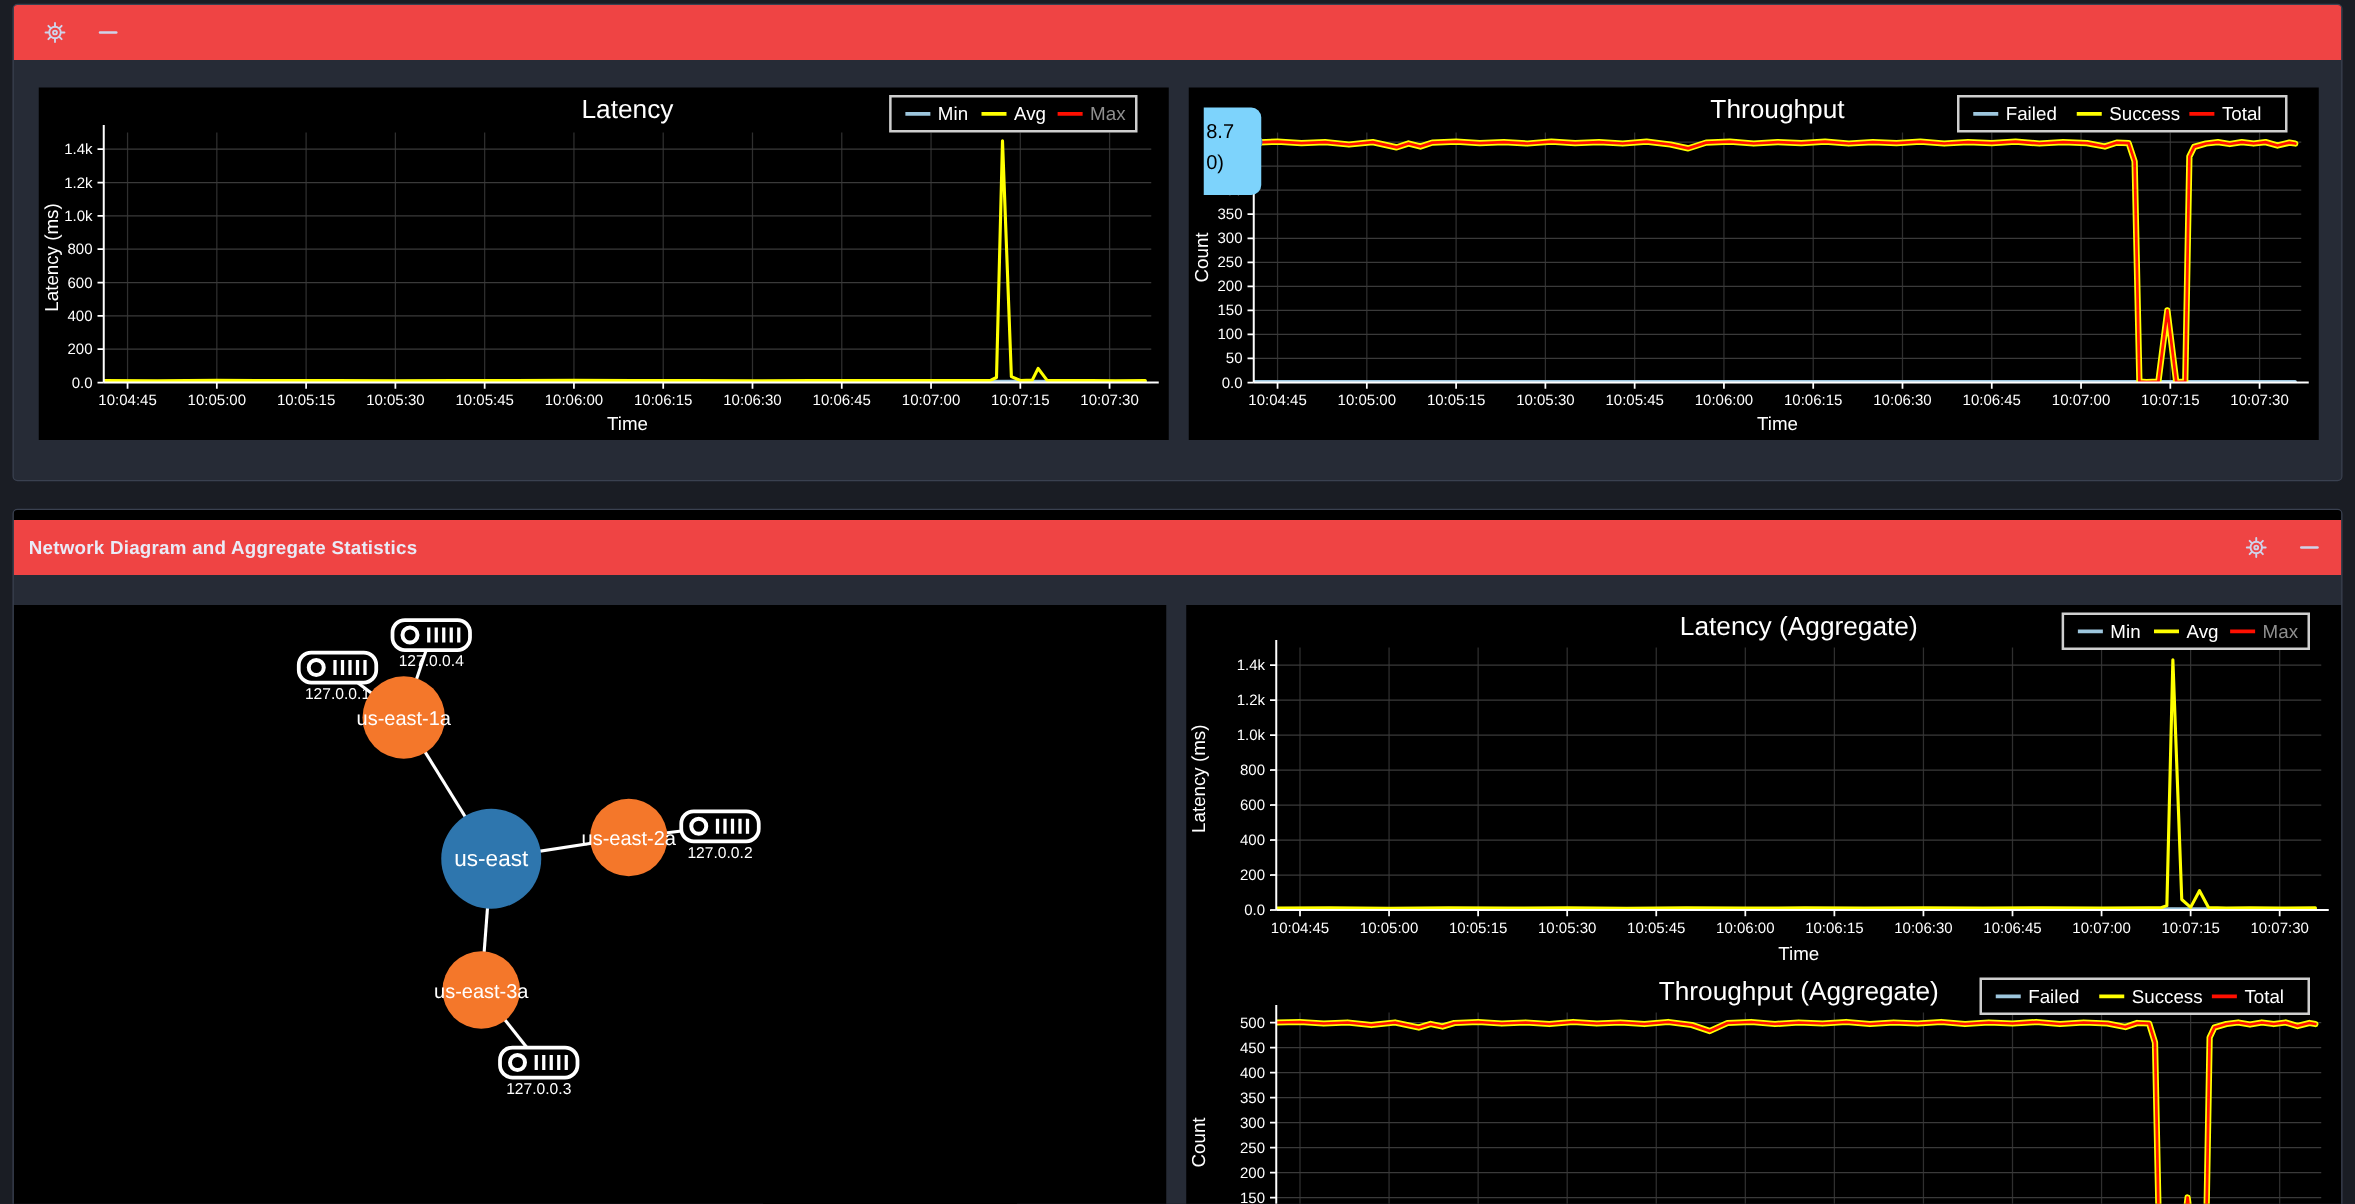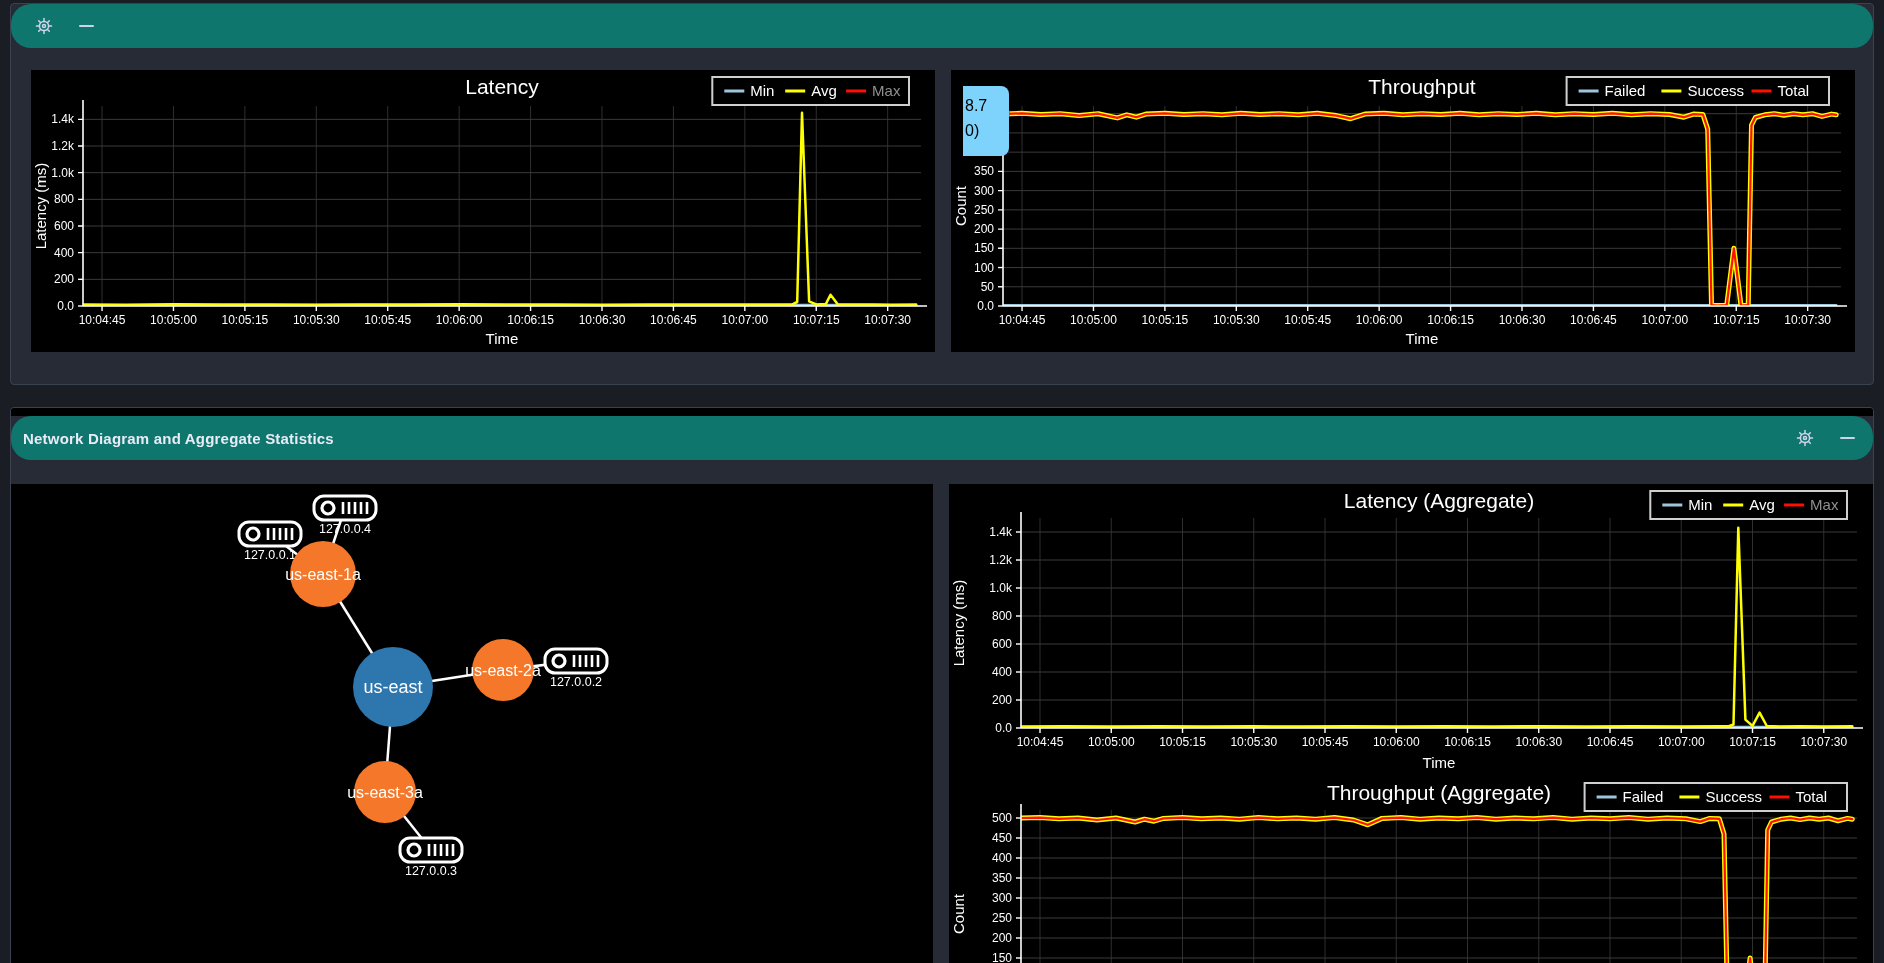--- a/index.html
+++ b/index.html
@@ -13,22 +13,22 @@
     margin:0 10px;
     background:#262b36;
     border:1px solid #3a4150;
     border-radius:4px;
     overflow:hidden;
   }
   .panel-top{margin-top:3px;height:380px;}
   .panel-bottom{margin-top:22px;height:620px;}
   .black-strip{height:8px;background:#000;}
   .panel-header{
-    height:44px;background:#0f766e;
-    display:flex;align-items:center;border-radius:20px;
+    height:44px;background:#ef4444;
+    display:flex;align-items:center;
   }
   .hdr1{padding-left:24px;gap:26px;}
   .hdr2{padding:0 18px 0 12px;}
   .hdr-title{
     color:#e9ebf7;font-size:15px;font-weight:700;letter-spacing:.2px;
   }
   .hdr-spacer{flex:1;}
   .hdr-icons{display:flex;align-items:center;gap:26px;}
   .icon-btn{
     background:none;border:none;padding:0;margin:0;cursor:pointer;

